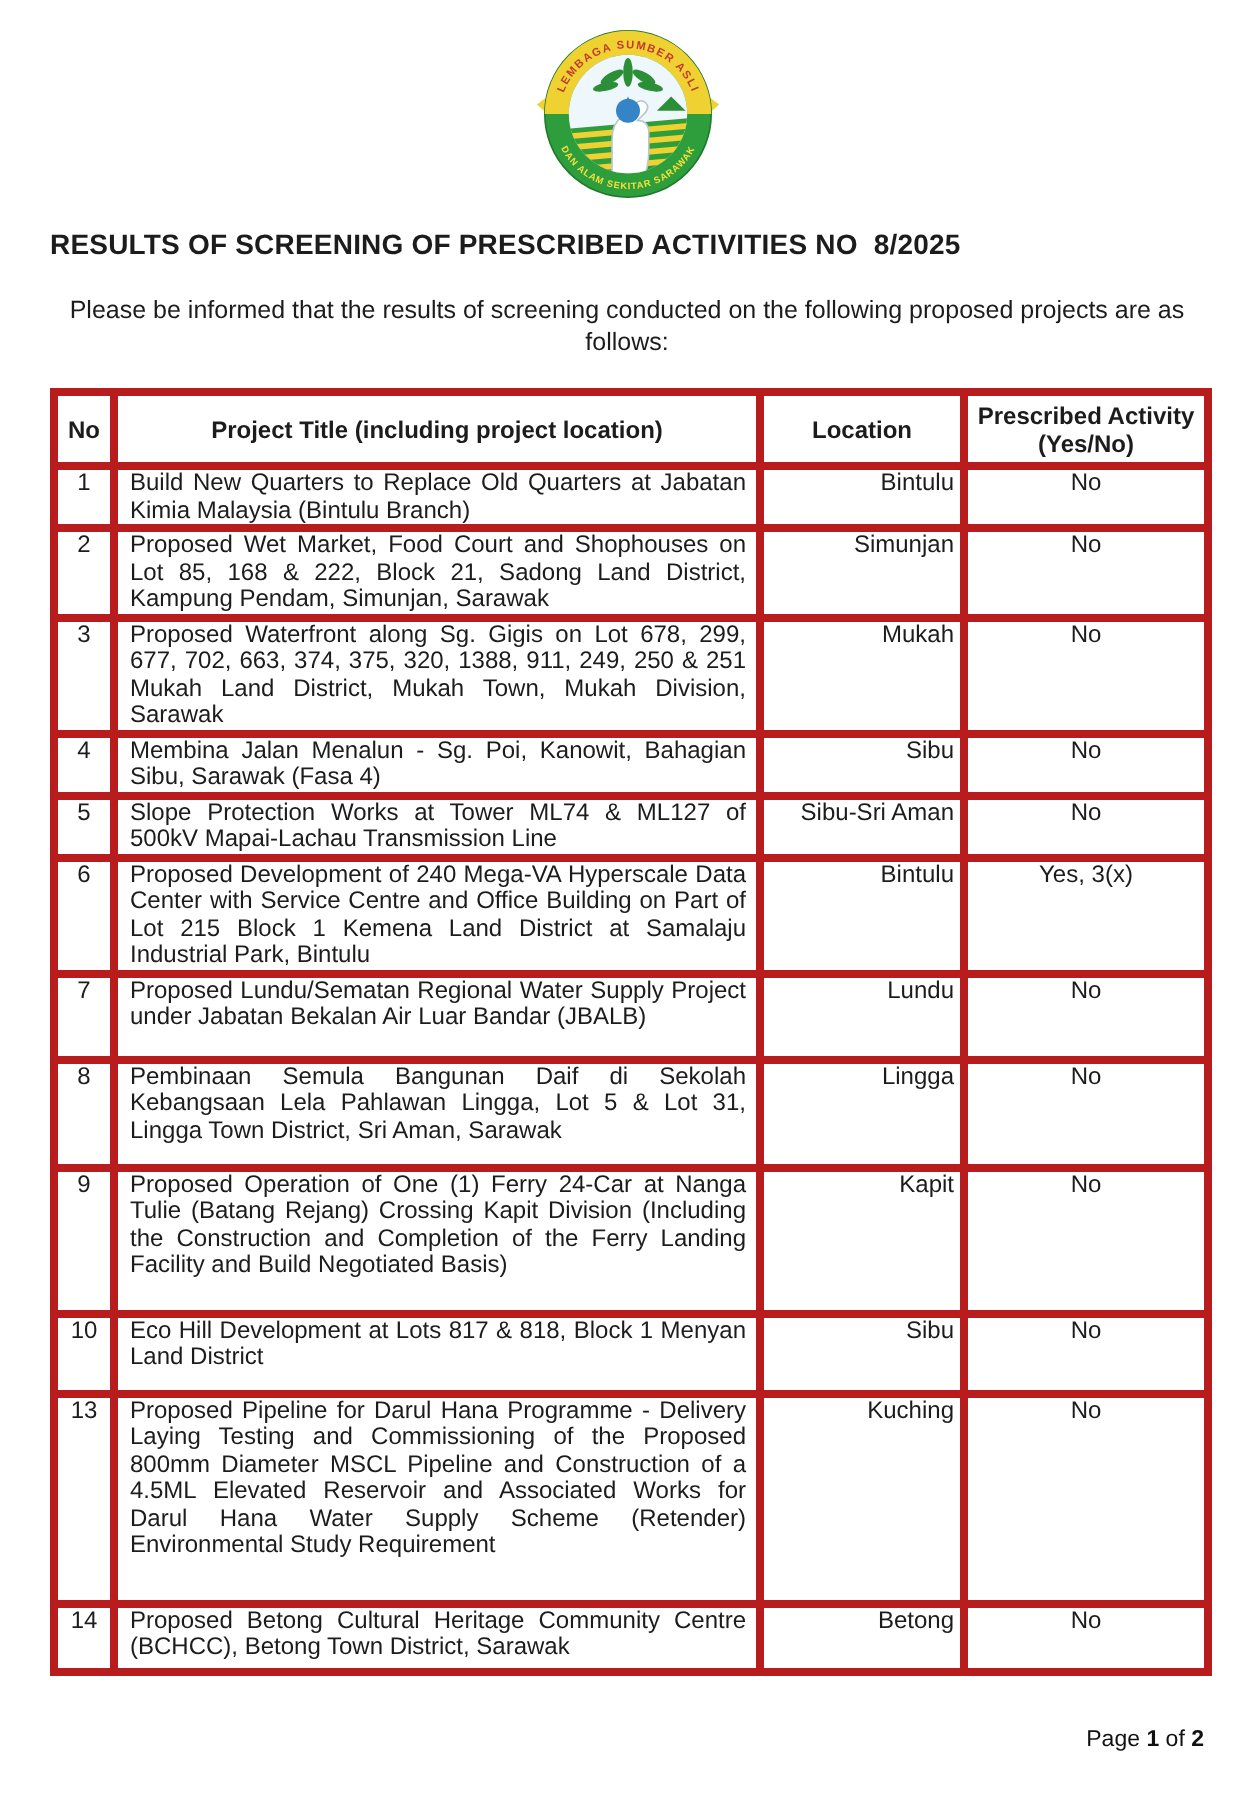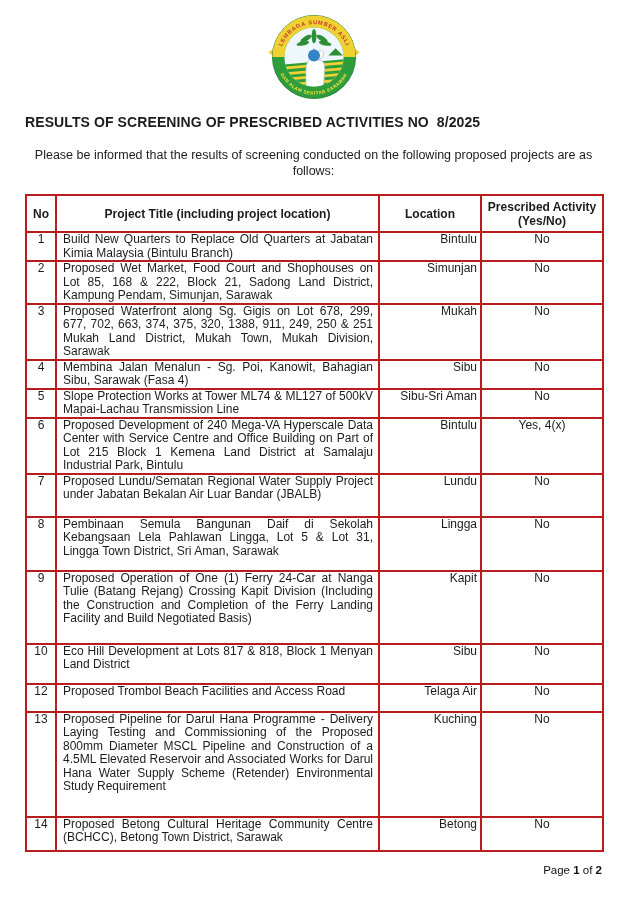--- a/index.html
+++ b/index.html
@@ -33,21 +33,21 @@
 
   table.results {
     margin-top: 15px;
     border-collapse: collapse;
     table-layout: fixed;
     width: 577px;
     font-size: 12px;
     line-height: 13.5px;
   }
   table.results th, table.results td {
-    border: 2px solid #b91c1c;
+    border: 4px solid #b91c1c;
     vertical-align: top;
   }
   table.results thead tr { height: 37px; }
   table.results th {
     font-weight: bold;
     text-align: center;
     vertical-align: middle;
     padding: 2px 3px;
     line-height: 14px;
   }
@@ -166,21 +166,21 @@
         <tr style="height: 28px;">
           <td class="col-no">5</td>
           <td class="col-title">Slope Protection Works at Tower ML74 &amp; ML127 of 500kV Mapai-Lachau Transmission Line</td>
           <td class="col-location">Sibu-Sri Aman</td>
           <td class="col-prescribed">No</td>
         </tr>
         <tr style="height: 55px;">
           <td class="col-no">6</td>
           <td class="col-title">Proposed Development of 240 Mega-VA Hyperscale Data Center with Service Centre and Office Building on Part of Lot 215 Block 1 Kemena Land District at Samalaju Industrial Park, Bintulu</td>
           <td class="col-location">Bintulu</td>
-          <td class="col-prescribed">Yes, 4(x)</td>
+          <td class="col-prescribed">Yes, 3(x)</td>
         </tr>
         <tr style="height: 43px;">
           <td class="col-no">7</td>
           <td class="col-title">Proposed Lundu/Sematan Regional Water Supply Project under Jabatan Bekalan Air Luar Bandar (JBALB)</td>
           <td class="col-location">Lundu</td>
           <td class="col-prescribed">No</td>
         </tr>
         <tr style="height: 54px;">
           <td class="col-no">8</td>
           <td class="col-title">Pembinaan Semula Bangunan Daif di Sekolah Kebangsaan Lela Pahlawan Lingga, Lot 5 &amp; Lot 31, Lingga Town District, Sri Aman, Sarawak</td>
@@ -190,26 +190,20 @@
         <tr style="height: 73px;">
           <td class="col-no">9</td>
           <td class="col-title">Proposed Operation of One (1) Ferry 24-Car at Nanga Tulie (Batang Rejang) Crossing Kapit Division (Including the Construction and Completion of the Ferry Landing Facility and Build Negotiated Basis)</td>
           <td class="col-location">Kapit</td>
           <td class="col-prescribed">No</td>
         </tr>
         <tr style="height: 40px;">
           <td class="col-no">10</td>
           <td class="col-title">Eco Hill Development at Lots 817 &amp; 818, Block 1 Menyan Land District</td>
           <td class="col-location">Sibu</td>
-          <td class="col-prescribed">No</td>
-        </tr>
-        <tr style="height: 28px;">
-          <td class="col-no">12</td>
-          <td class="col-title">Proposed Trombol Beach Facilities and Access Road</td>
-          <td class="col-location">Telaga Air</td>
           <td class="col-prescribed">No</td>
         </tr>
         <tr style="height: 105px;">
           <td class="col-no">13</td>
           <td class="col-title">Proposed Pipeline for Darul Hana Programme - Delivery Laying Testing and Commissioning of the Proposed 800mm Diameter MSCL Pipeline and Construction of a 4.5ML Elevated Reservoir and Associated Works for Darul Hana Water Supply Scheme (Retender) Environmental Study Requirement</td>
           <td class="col-location">Kuching</td>
           <td class="col-prescribed">No</td>
         </tr>
         <tr style="height: 34px;">
           <td class="col-no">14</td>

